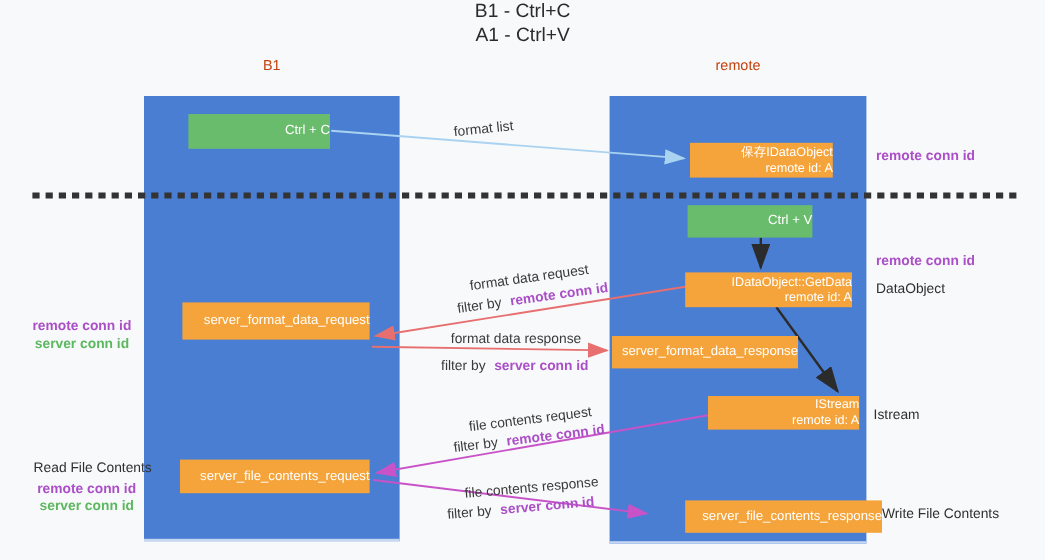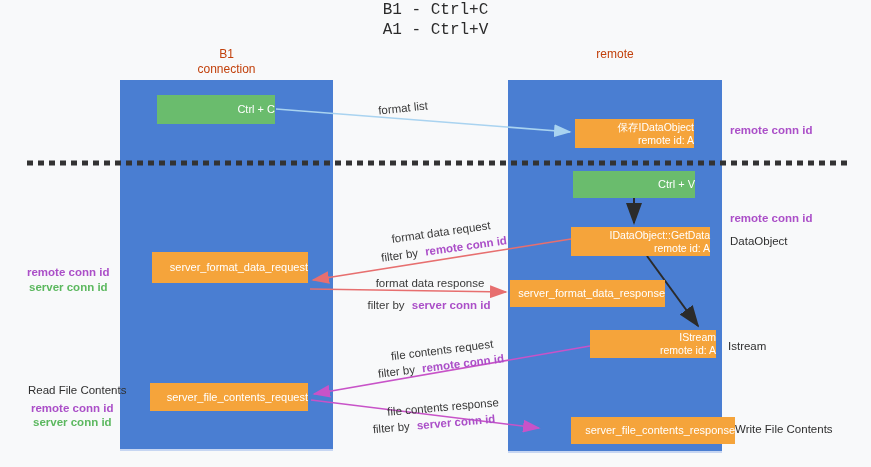--- a/index.html
+++ b/index.html
@@ -4,21 +4,21 @@
 <style>
   html,body { margin:0; padding:0; }
   .canvas {
     position:relative; width:871px; height:467px;
     background:#f8f9fa; overflow:hidden;
     font-family:"Liberation Sans", sans-serif;
     color:#2b2b2b;
   }
   .title {
     position:absolute; left:0; top:7; width:100%;
-    text-align:center; font-size:16px; line-height:20px; color:#2b2b2b;font-family:Liberation Mono, monospace;
+    text-align:center; font-size:16px; line-height:20px; color:#2b2b2b;
   }
   .lane { position:absolute; background:#4a7ed2; border-bottom:2px solid #c7d6f2; }
   .lane-b1 { left:120px; top:80px; width:213px; height:369px; }
   .lane-a1 { left:508px; top:80px; width:214px; height:371px; }
   .lane-header {
     position:absolute; top:47px; text-align:center;
     font-size:12px; line-height:15px; color:#c2410c;
   }
   .lh-b1 { left:120px; width:213px; }
   .lh-a1 { left:508px; width:214px; }
@@ -45,21 +45,20 @@
 
 <div class="canvas">
 
   <div class="title">
     <div>B1 - Ctrl+C</div>
     <div>A1 - Ctrl+V</div>
   </div>
 
   <div class="lane-header lh-b1">
     <div>B1</div>
-    <div>connection</div>
   </div>
   <div class="lane-header lh-a1">
     <div>remote</div>
   </div>
 
   <div class="lane lane-b1"></div>
   <div class="lane lane-a1"></div>
 
   <svg class="overlay" width="871" height="467" viewBox="0 0 871 467">
     <defs>
@@ -96,21 +95,21 @@
 
   <div class="box green" style="left:157px; top:95px; width:118px; height:29px;">
     <div>Ctrl + C</div>
   </div>
 
   <div class="box orange" style="left:575px; top:119px; width:119px; height:29px;">
     <div class="l2">保存IDataObject</div>
     <div class="l2">remote id: A</div>
   </div>
 
-  <div class="box green" style="left:573px; top:171px; width:122px; height:27px;">
+  <div class="box green" style="left:573px; top:171px; width:104px; height:27px;">
     <div>Ctrl + V</div>
   </div>
 
   <div class="box orange" style="left:571px; top:227px; width:139px; height:29px;">
     <div class="l2">IDataObject::GetData</div>
     <div class="l2">remote id: A</div>
   </div>
 
   <div class="box orange" style="left:152px; top:252px; width:156px; height:31px;">
     <div>server_format_data_request</div>

